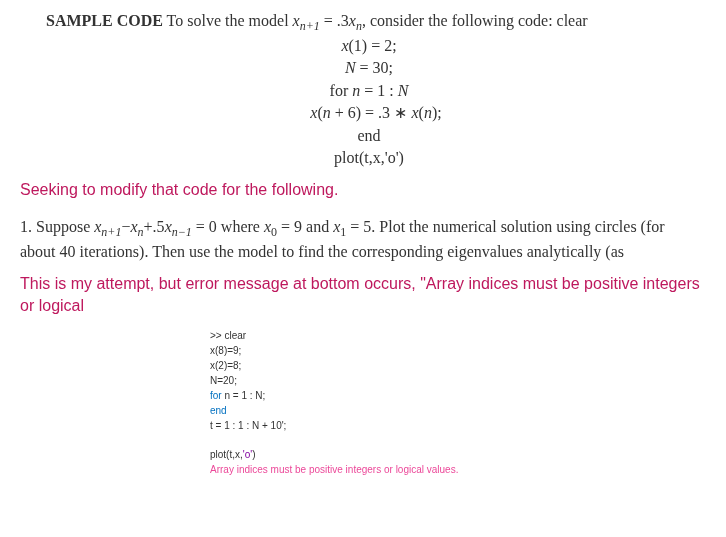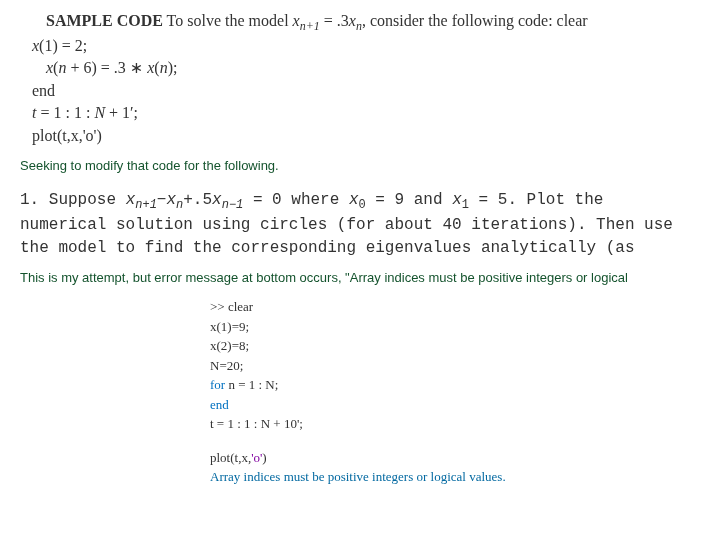--- a/index.html
+++ b/index.html
@@ -22,78 +22,82 @@
     .italic {
       font-style: italic;
     }
     .sample-block {
       margin-bottom: 5px;
     }
     .code-line {
       font-family: "Times New Roman", Times, serif;
       font-size: 16px;
       margin-left: 12px;
+      text-align: center;
     }
     .code-indent {
       margin-left: 26px;
     }
     .body-text {
       font-family: Arial, sans-serif;
-      font-size: 13px;
-      color: #14532d;
+      font-size: 16px;
+      color: #be185d;
       margin: 10px 0;
     }
     .problem-text {
-      font-family: Liberation Mono, monospace;
+      font-family: Liberation Serif, serif;
       font-size: 16px;
       margin: 14px 8px 10px 0;
     }
     .matlab-block {
-      font-family: Liberation Serif, serif;
-      font-size: 13px;
+      font-family: Liberation Sans, sans-serif;
+      font-size: 10px;
       margin-left: 190px;
       margin-bottom: 8px;
       line-height: 1.5;
     }
     .kw { color: #0070c0; }
     .str { color: #8000a0; }
-    .err { color: #0369a1; }
+    .err { color: #ec4899; }
     .sub { vertical-align: sub; font-size: 0.75em; }
   </style>
 </head>
 <body>
 
 <div class="sample-block">
   <div class="serif" style="margin-left:12px; text-indent:14px;">
     <span class="bold">SAMPLE CODE</span><span> To solve the model </span><span class="italic">x</span><span class="italic sub">n+1</span><span> = .3</span><span class="italic">x</span><span class="italic sub">n</span><span>, consider the following code: clear</span>
   </div>
   <div class="code-line">
     <span class="italic">x</span><span>(1) = 2;</span>
   </div>
+  <div class="code-line">
+    <span class="italic">N</span><span> = 30;</span>
+  </div>
+  <div class="code-line">
+    <span>for </span><span class="italic">n</span><span> = 1 : </span><span class="italic">N</span>
+  </div>
   <div class="code-line code-indent">
     <span class="italic">x</span><span>(</span><span class="italic">n</span><span> + 6) = .3 ∗ </span><span class="italic">x</span><span>(</span><span class="italic">n</span><span>);</span>
   </div>
   <div class="code-line">end</div>
-  <div class="code-line">
-    <span class="italic">t</span><span> = 1 : 1 : </span><span class="italic">N</span><span> + 1′;</span>
-  </div>
   <div class="code-line">plot(t,x,'o')</div>
 </div>
 
 <div class="body-text">Seeking to modify that code for the following.</div>
 
 <div class="problem-text">
   <span>1. Suppose </span><span class="italic">x</span><span class="italic sub">n+1</span><span>−</span><span class="italic">x</span><span class="italic sub">n</span><span>+.5</span><span class="italic">x</span><span class="italic sub">n−1</span><span> = 0 where </span><span class="italic">x</span><span class="sub">0</span><span> = 9 and </span><span class="italic">x</span><span class="sub">1</span><span> = 5.  Plot the numerical solution using circles (for about 40 iterations).  Then use the model to find the corresponding eigenvalues analytically (as</span>
 </div>
 
 <div class="body-text">This is my attempt, but error message at bottom occurs, "Array indices must be positive integers or logical</div>
 
 <div class="matlab-block">
   <div>&gt;&gt; clear</div>
-  <div>x(1)=9;</div>
+  <div>x(8)=9;</div>
   <div>x(2)=8;</div>
   <div>N=20;</div>
   <div><span class="kw">for</span><span> n = 1 : N;</span></div>
   <div class="kw">end</div>
   <div>t = 1 : 1 : N + 10';</div>
   <div style="height:14px;"></div>
   <div><span>plot(t,x,</span><span class="str">'o'</span><span>)</span></div>
   <div class="err">Array indices must be positive integers or logical values.</div>
 </div>
 

